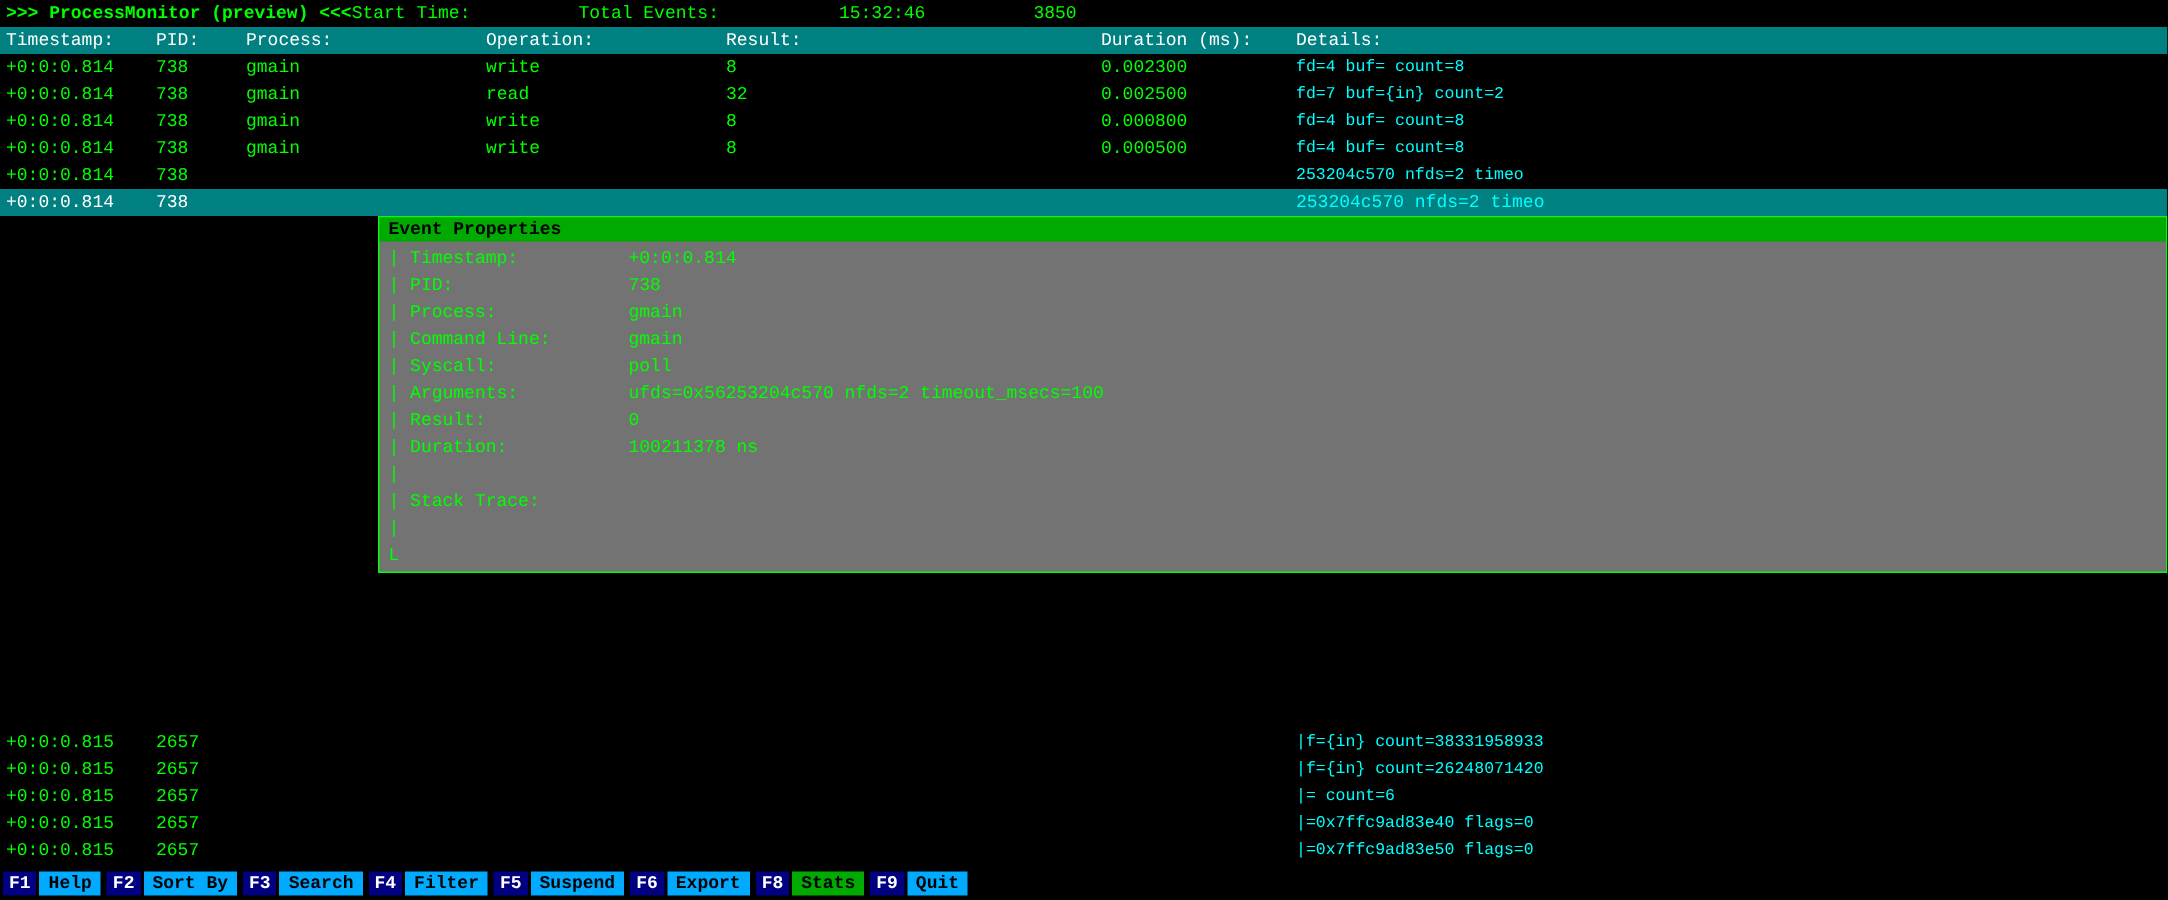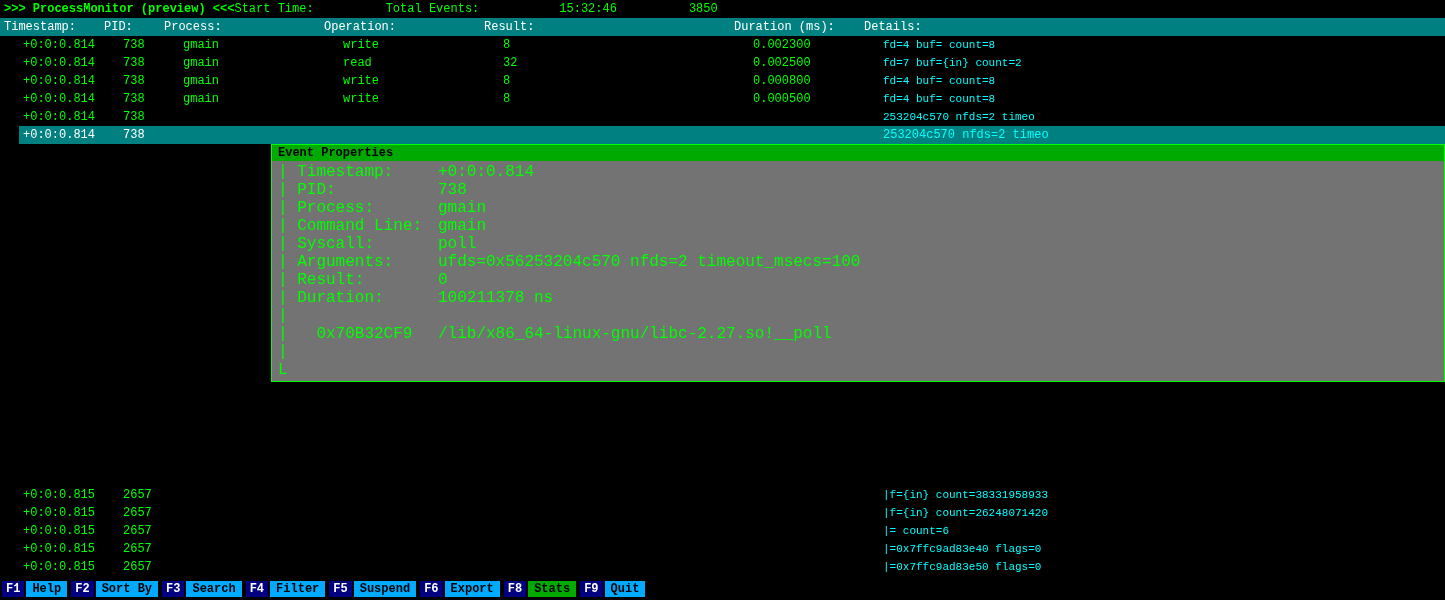--- a/index.html
+++ b/index.html
@@ -36,21 +36,20 @@
     .col-process { width: 160px; flex-shrink: 0; }
     .col-operation { width: 160px; flex-shrink: 0; }
     .col-result { width: 250px; flex-shrink: 0; }
     .col-duration { width: 130px; flex-shrink: 0; }
     .col-details { flex: 1; }
 
     #main-content {
       flex: 1;
       overflow: hidden;
       position: relative;
-      margin-left: 19px;
     }
     .data-row {
       display: flex;
       padding: 0 4px;
       white-space: nowrap;
       line-height: 18px;
       color: #00ff00;
       background: #000;
     }
 
@@ -67,21 +66,21 @@
     #event-properties-title {
       background: #00aa00;
       color: #000;
       padding: 1px 6px;
       font-weight: bold;
       font-size: 12px;
     }
     #event-properties-body {
       padding: 2px 6px;
       color: #00ff00;
-      font-size: 16px;
+      font-size: 12px;
       line-height: 18px;
     }
     #event-properties-body .prop-row {
       display: flex;
       line-height: 18px;
     }
     #event-properties-body .prop-label {
       width: 160px;
       flex-shrink: 0;
       color: #00ff00;
@@ -250,22 +249,22 @@
       </div>
       <div class="prop-row">
         <span class="prop-label">| Duration:</span>
         <span class="prop-value">100211378 ns</span>
       </div>
       <div class="prop-row">
         <span class="prop-label">|</span>
         <span class="prop-value"></span>
       </div>
       <div class="prop-row">
-        <span class="prop-label">|&nbsp;&nbsp;&nbsp;0x70B32CF9</span>
-        <span class="prop-value">/lib/x86_64-linux-gnu/libc-2.27.so!__poll</span>
+        <span class="prop-label">| Stack Trace:</span>
+        <span class="prop-value"></span>
       </div>
       <div class="prop-row">
         <span class="prop-label">|</span>
         <span class="prop-value"></span>
       </div>
       <div class="prop-row">
         <span class="prop-label">L</span>
         <span class="prop-value"></span>
       </div>
     </div>

